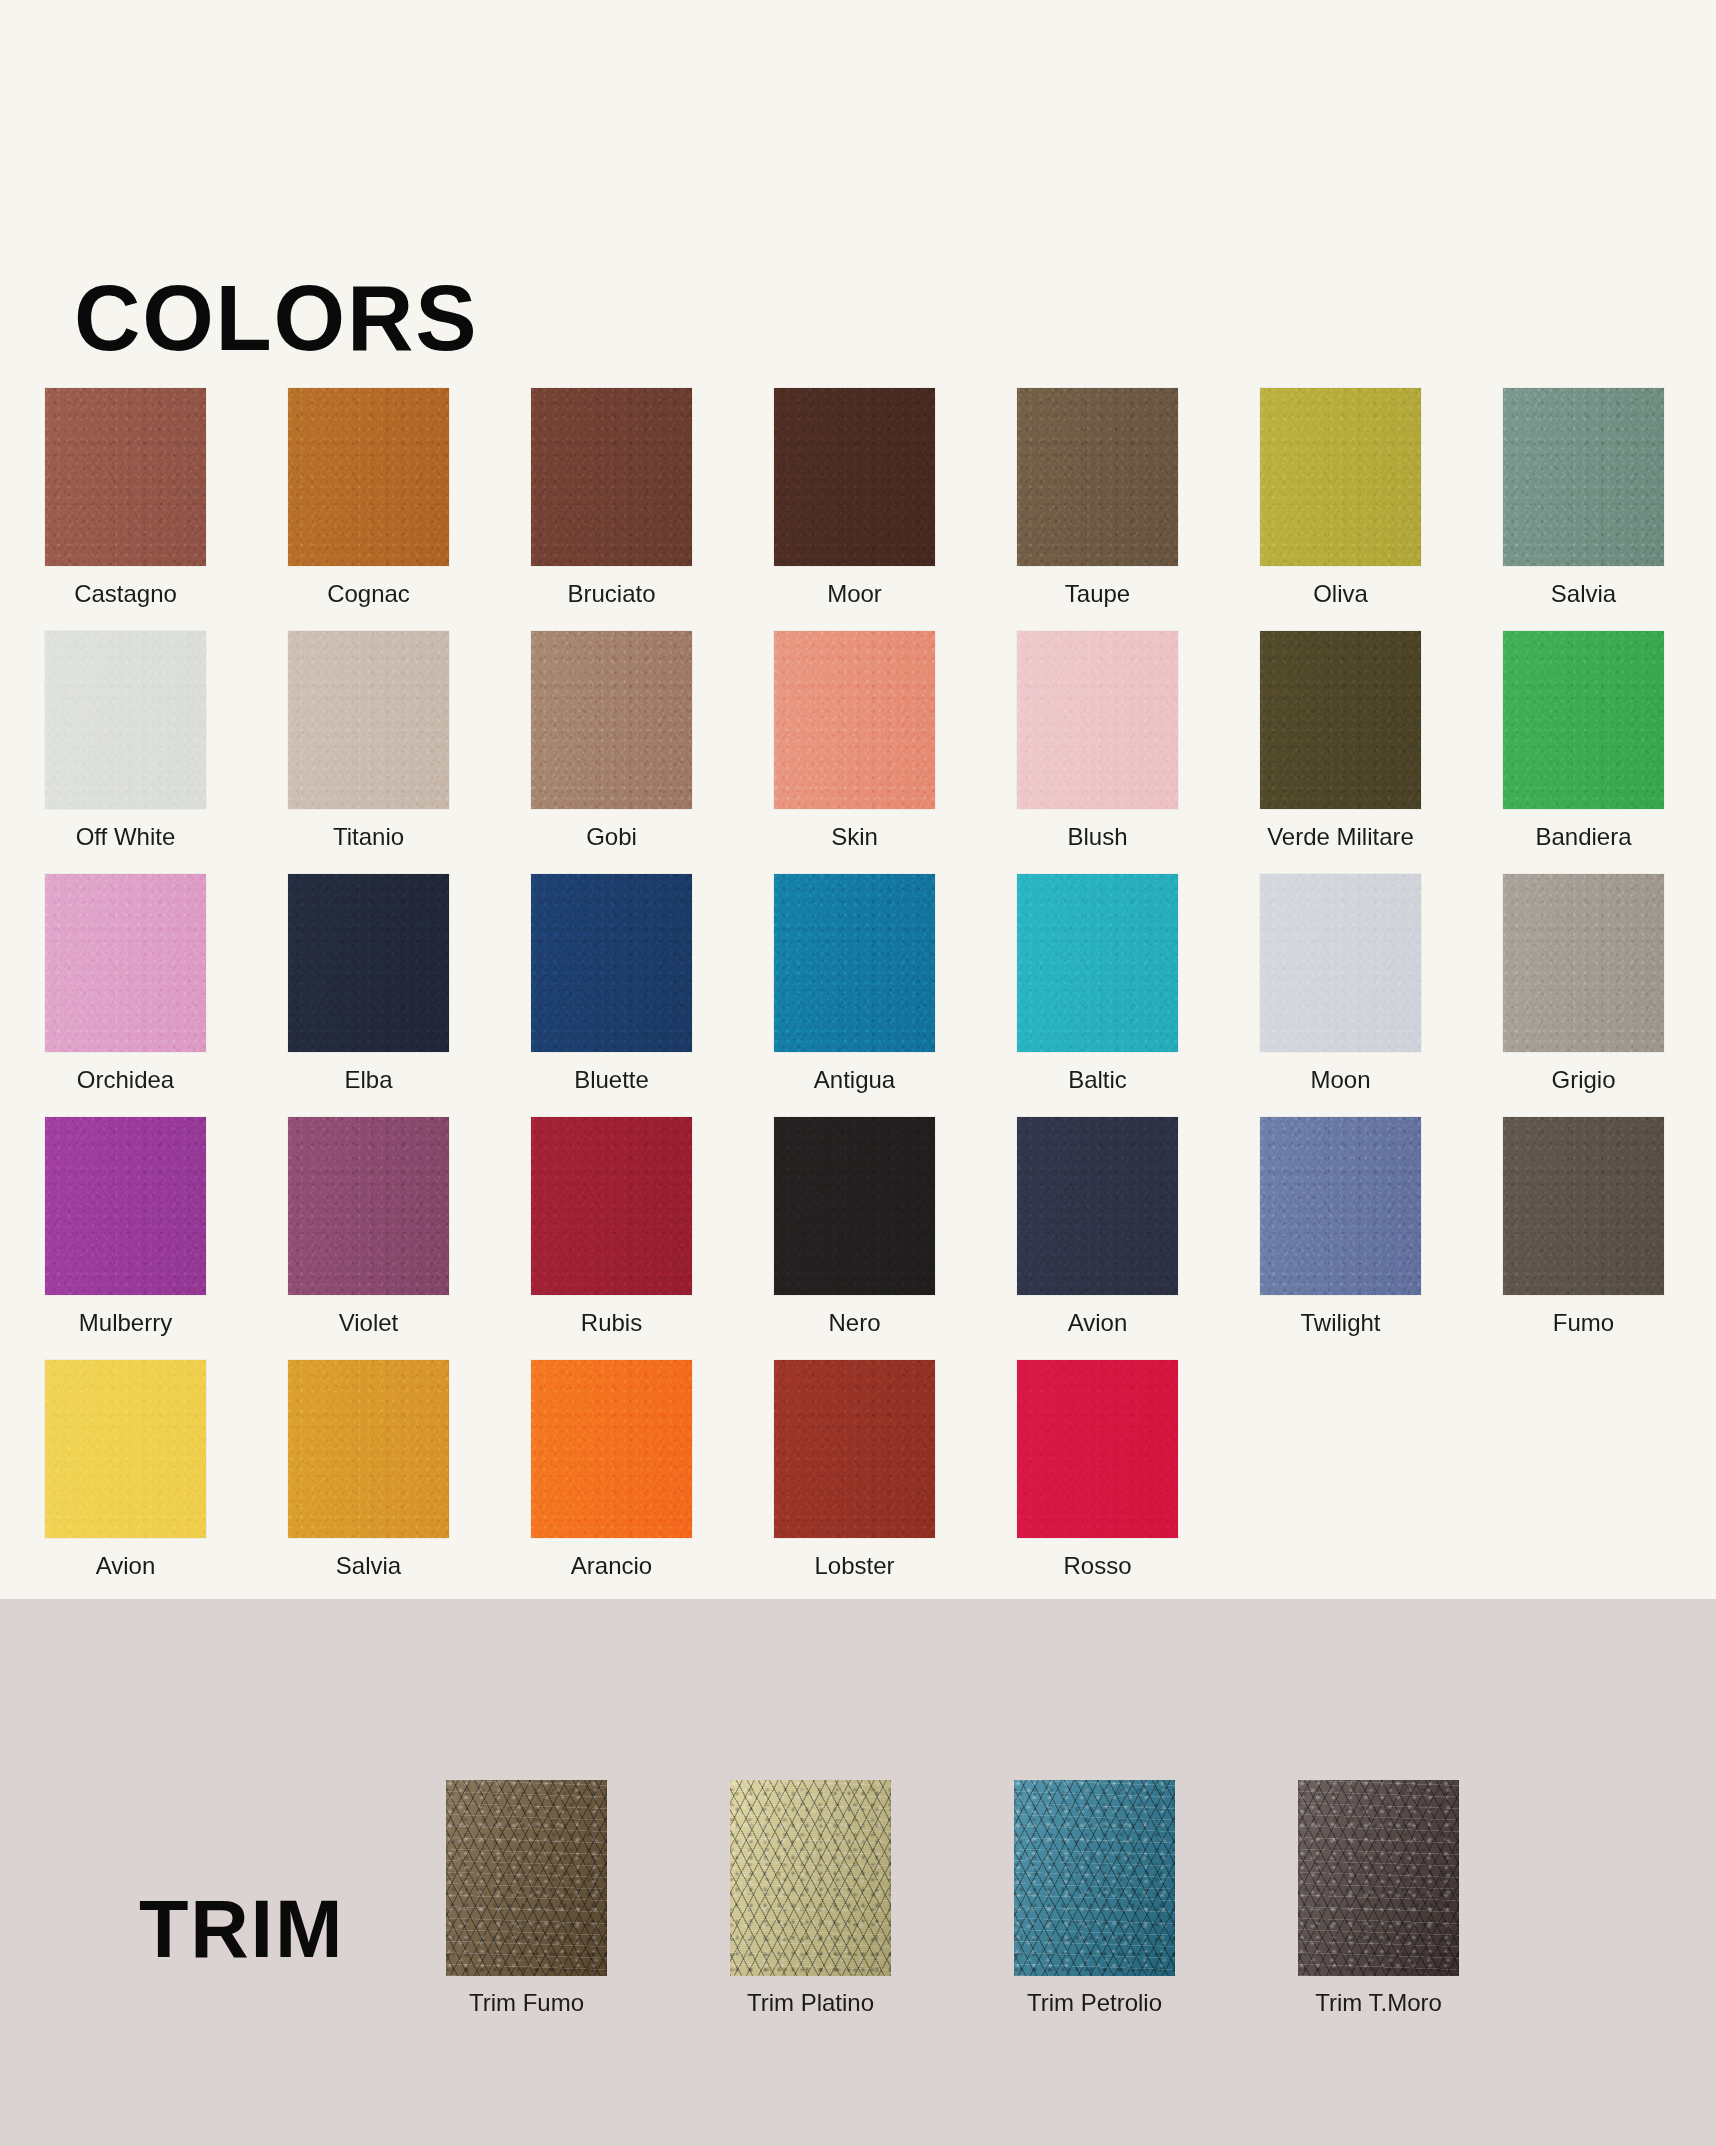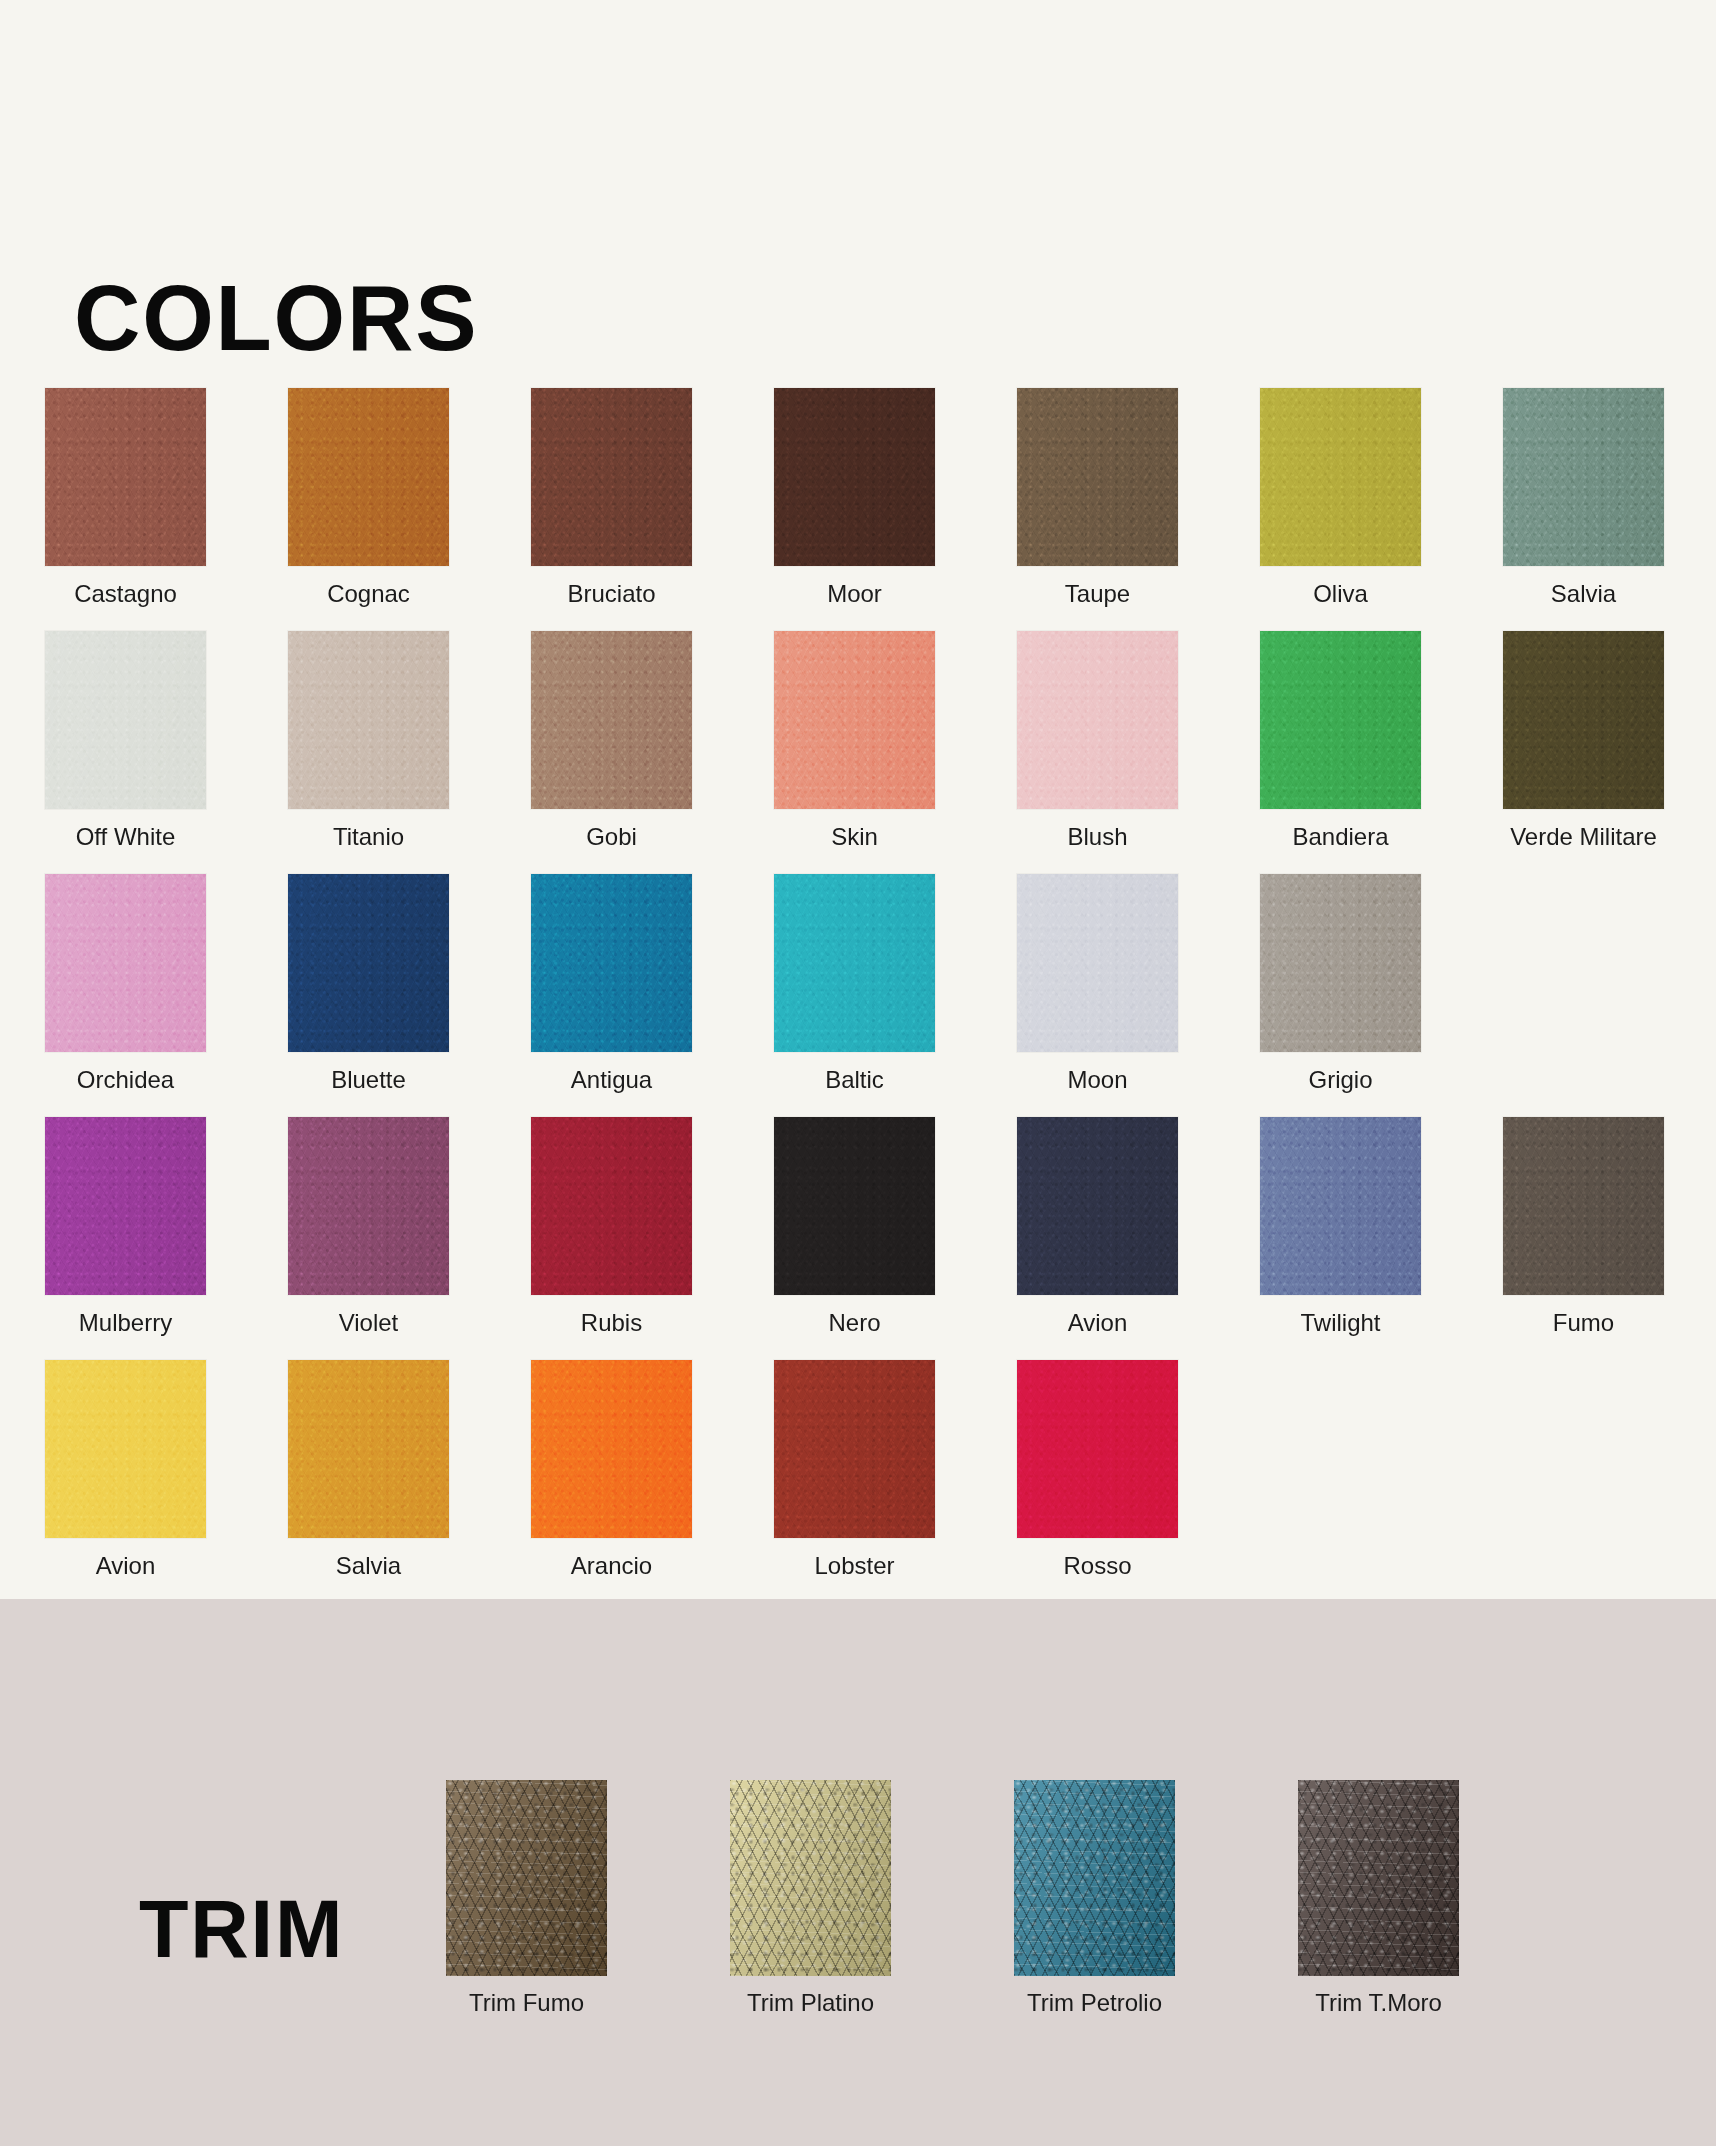--- a/index.html
+++ b/index.html
@@ -225,32 +225,36 @@
           </div>
           <div class="swatch-cell">
             <div class="swatch-chip" style="background-color: rgb(232, 145, 122);"></div>
             <div class="swatch-label">Skin</div>
           </div>
           <div class="swatch-cell">
             <div class="swatch-chip" style="background-color: rgb(237, 197, 199);"></div>
             <div class="swatch-label">Blush</div>
           </div>
           <div class="swatch-cell">
+            <div class="swatch-chip" style="background-color: rgb(78, 70, 40);"></div>
+            <div class="swatch-label">Verde Militare</div>
+          </div>
+          <div class="swatch-cell">
             <div class="swatch-chip" style="background-color: rgb(60, 171, 82);"></div>
             <div class="swatch-label">Bandiera</div>
           </div>
-          <div class="swatch-cell">
-            <div class="swatch-chip" style="background-color: rgb(78, 70, 40);"></div>
-            <div class="swatch-label">Verde Militare</div>
-          </div>
         </div>
         <div class="swatch-row">
           <div class="swatch-cell">
             <div class="swatch-chip" style="background-color: rgb(223, 160, 200);"></div>
             <div class="swatch-label">Orchidea</div>
+          </div>
+          <div class="swatch-cell">
+            <div class="swatch-chip" style="background-color: rgb(34, 41, 59);"></div>
+            <div class="swatch-label">Elba</div>
           </div>
           <div class="swatch-cell">
             <div class="swatch-chip" style="background-color: rgb(28, 61, 107);"></div>
             <div class="swatch-label">Bluette</div>
           </div>
           <div class="swatch-cell">
             <div class="swatch-chip" style="background-color: rgb(20, 121, 162);"></div>
             <div class="swatch-label">Antigua</div>
           </div>
           <div class="swatch-cell">

